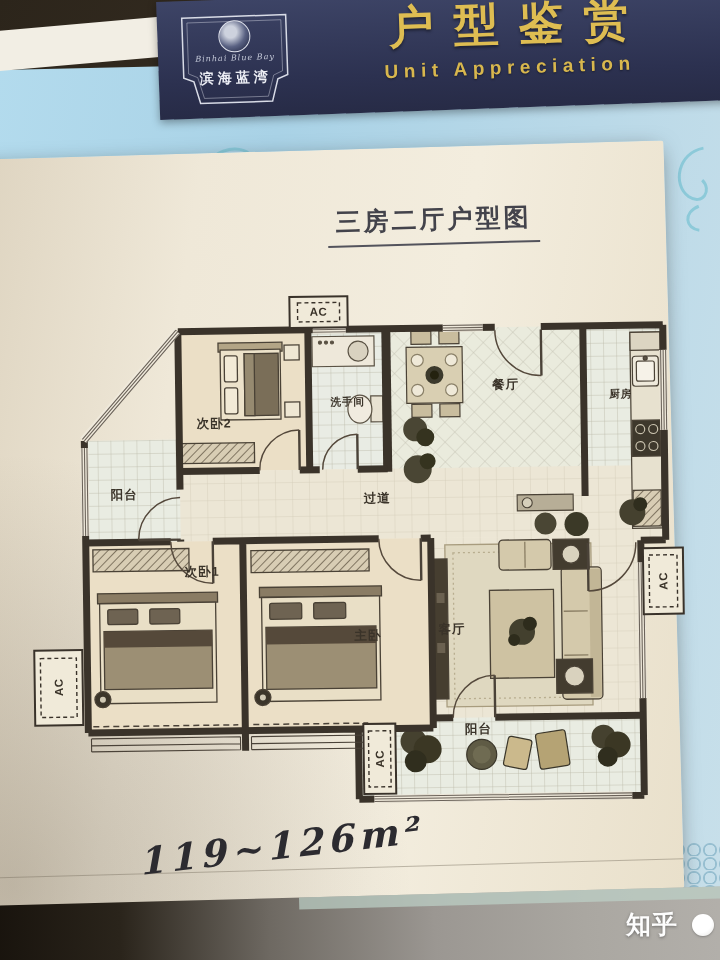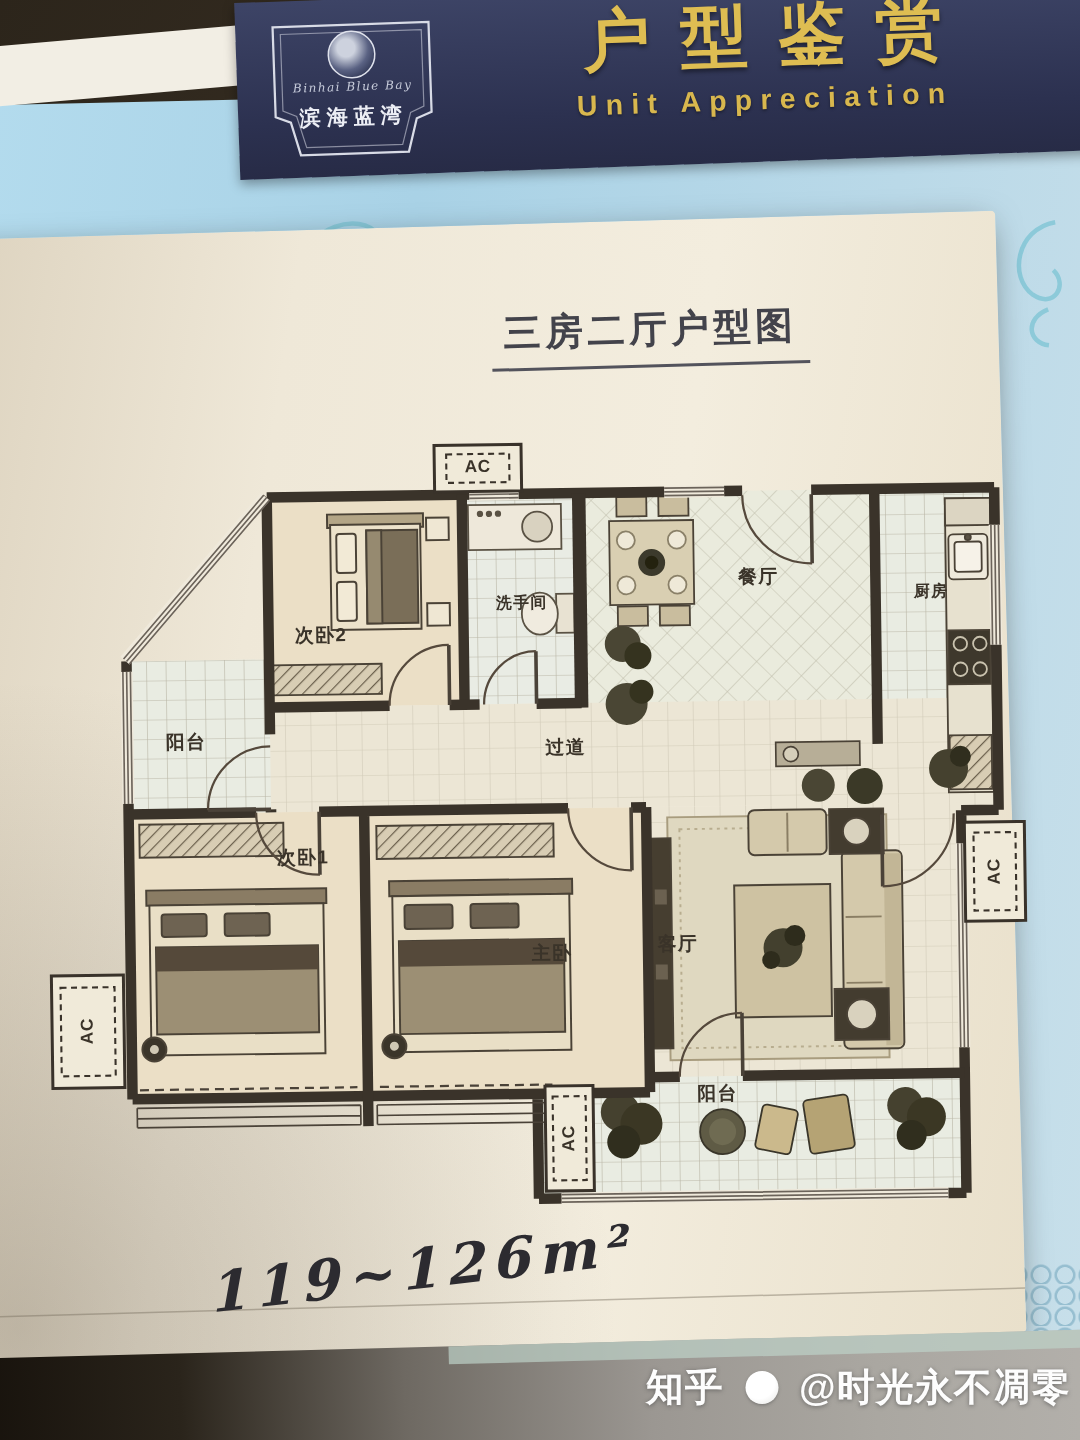--- a/index.html
+++ b/index.html
@@ -345,15 +345,14 @@
     <div class="area-note">119~126m²</div>
   </div>
 
   <div class="bottom-band">
     <div class="green-strip"></div>
   </div>
 
   <div class="watermark">
     <span>知乎</span>
     <span class="zhihu-disc"></span>
-    <span>@时光永不凋零</span>
   </div>
 </div>
 
 </body></html>

